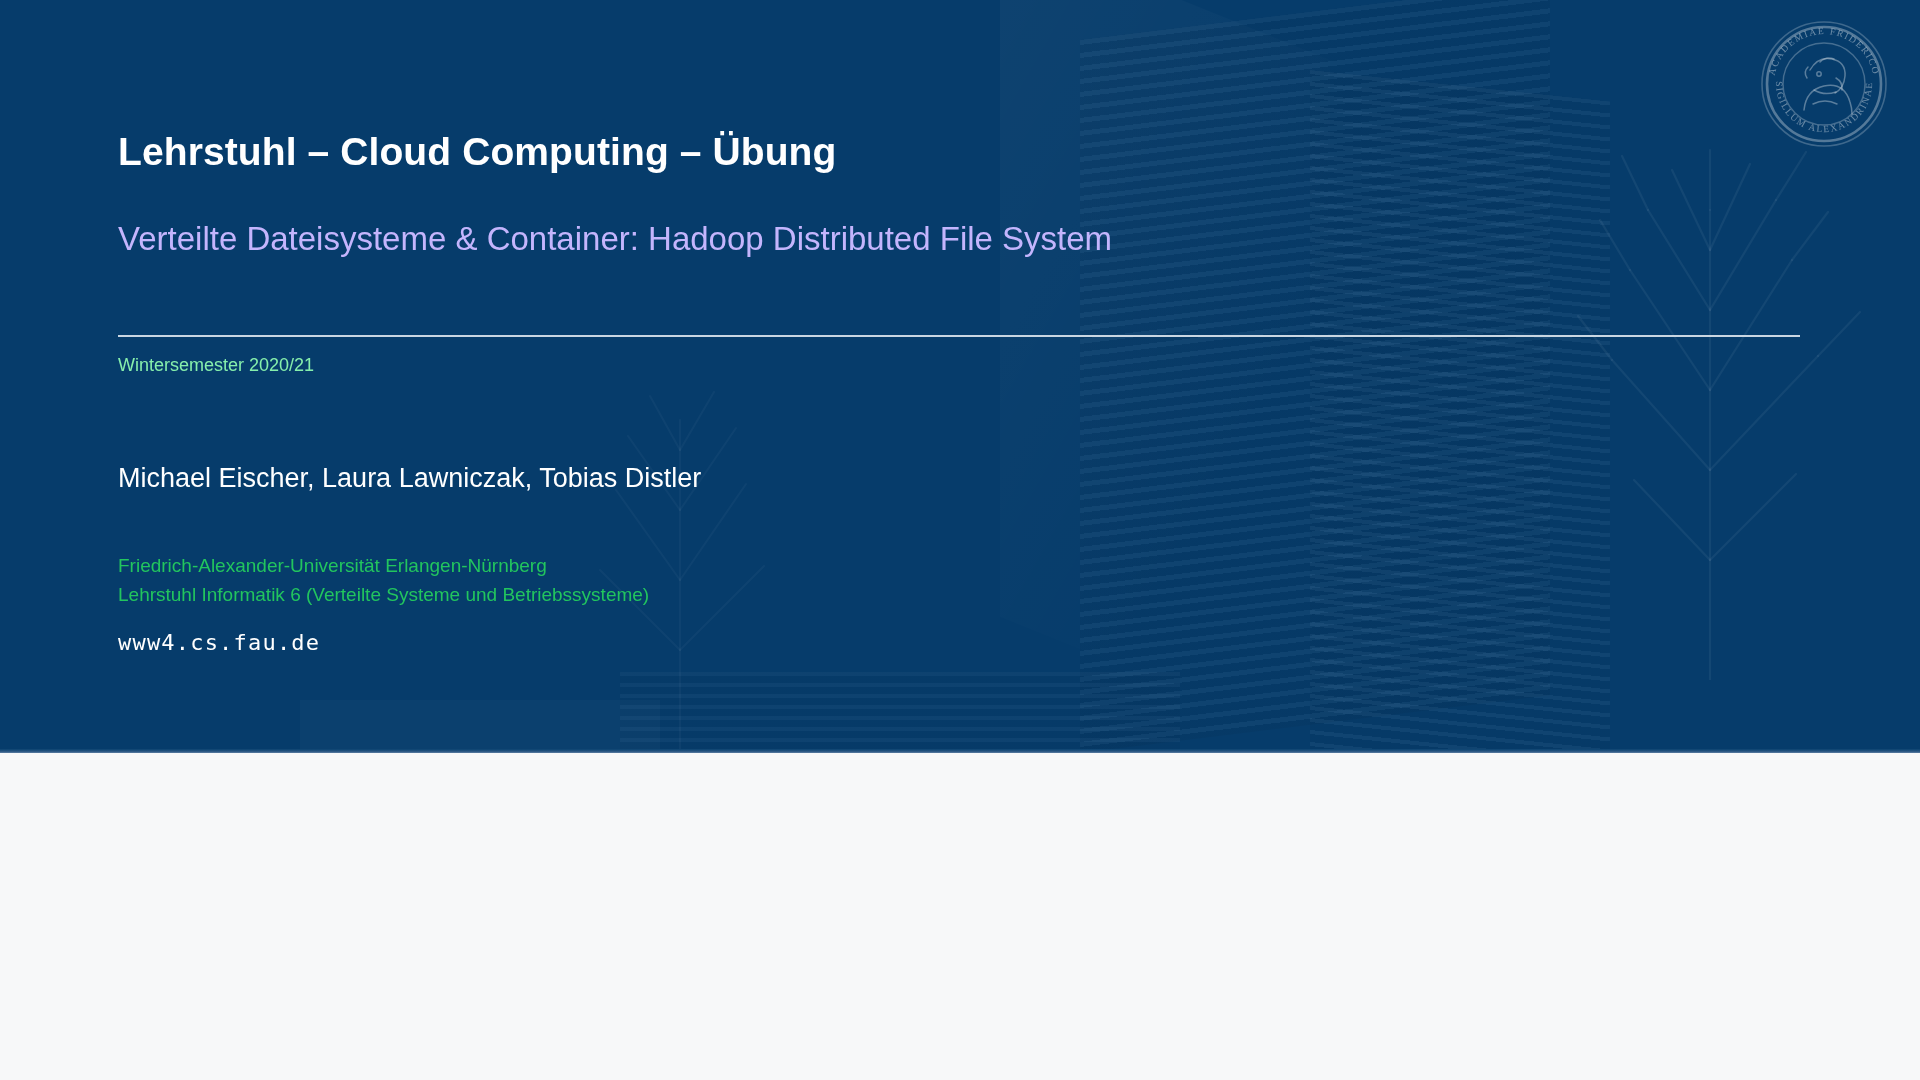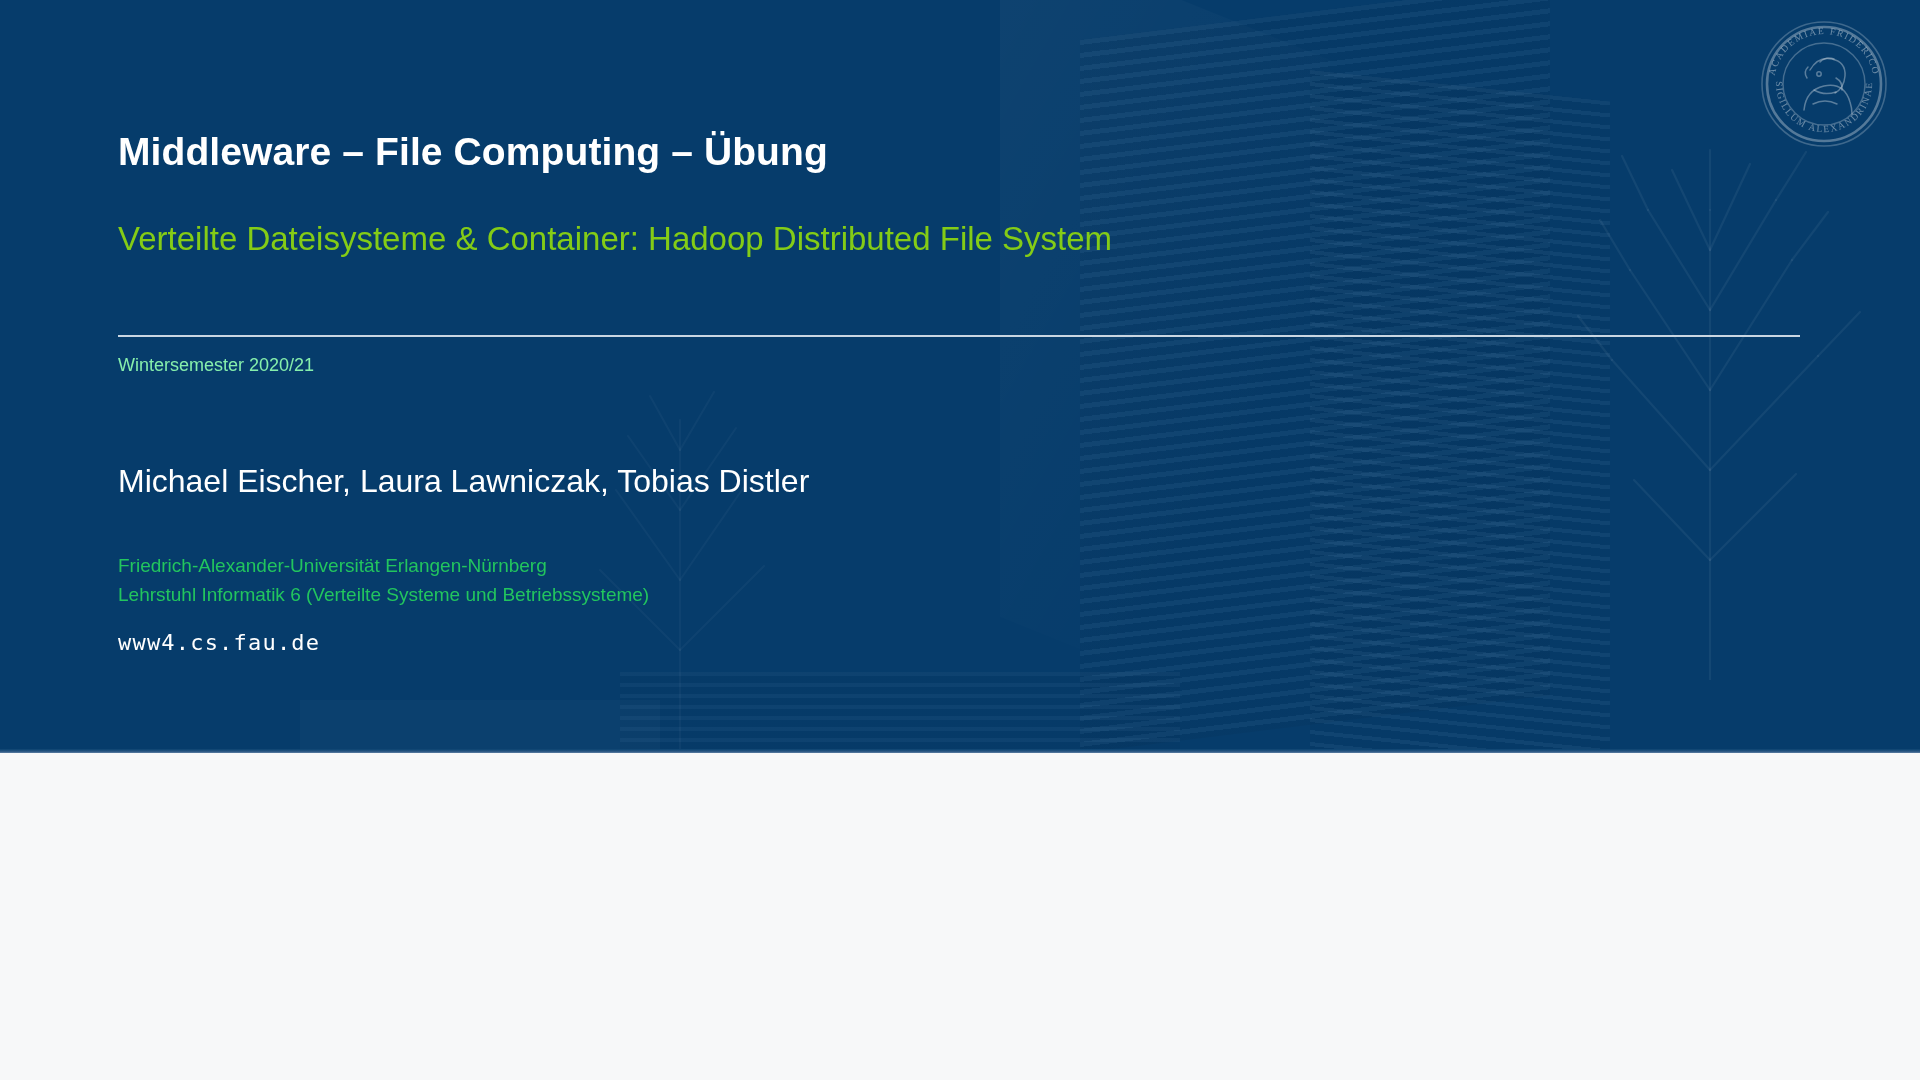--- a/index.html
+++ b/index.html
@@ -139,21 +139,21 @@
     color: #ffffff;
     letter-spacing: 0.1px;
     white-space: nowrap;
   }
   .title-sub {
     position: absolute;
     top: 220px;
     left: 0;
     font-size: 33px;
     font-weight: normal;
-    color: #84cc16;
+    color: #c4b5fd;
     white-space: nowrap;
   }
   .divider {
     position: absolute;
     top: 335px;
     left: 0;
     width: 1682px;
     height: 2px;
     background: #c9d6e2;
   }
@@ -162,21 +162,21 @@
     top: 355px;
     left: 0;
     font-size: 18px;
     color: #86efac;
     white-space: nowrap;
   }
   .authors {
     position: absolute;
     top: 463px;
     left: 0;
-    font-size: 32px;
+    font-size: 27px;
     color: #ffffff;
     white-space: nowrap;
   }
   .affil {
     position: absolute;
     top: 551px;
     left: 0;
     font-size: 19px;
     line-height: 29px;
     color: #22c55e;
@@ -278,21 +278,21 @@
           <path d="M56 72 q10 6 22 2"></path>
           <path d="M62 44 q6 -6 14 -3"></path>
           <circle cx="61" cy="56" r="2.2"></circle>
           <path d="M55 86 q12 -6 24 0"></path>
           <path d="M78 60 q7 4 6 12"></path>
         </g>
       </svg>
     </div>
 
     <div class="hero-text">
-      <div class="title-main">Middleware – File Computing – Übung</div>
+      <div class="title-main">Lehrstuhl – Cloud Computing – Übung</div>
       <div class="title-sub">Verteilte Dateisysteme &amp; Container: Hadoop Distributed File System</div>
       <div class="divider"></div>
       <div class="semester">Wintersemester 2020/21</div>
       <div class="authors">Michael Eischer, Laura Lawniczak, Tobias Distler</div>
       <div class="affil">
         <div>Friedrich-Alexander-Universität Erlangen-Nürnberg</div>
         <div>Lehrstuhl Informatik 6 (Verteilte Systeme und Betriebssysteme)</div>
       </div>
       <div class="weburl">www4.cs.fau.de</div>
     </div>

